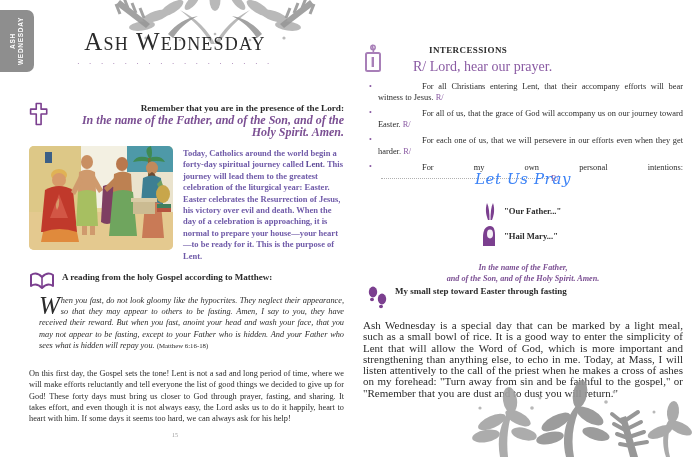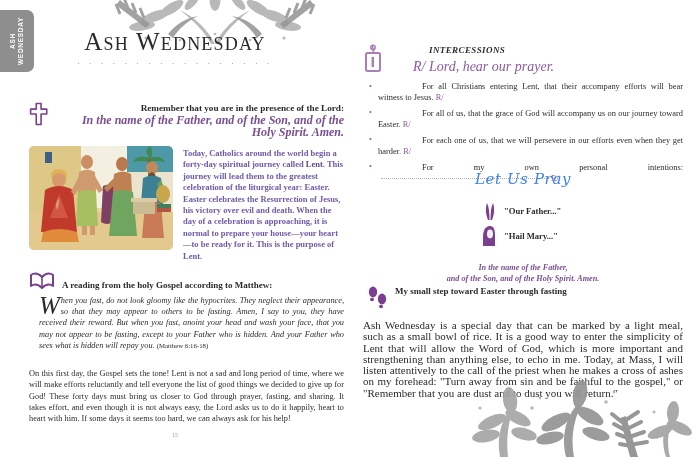--- a/index.html
+++ b/index.html
@@ -136,21 +136,21 @@
   }
   #intro-para b { color: #5b4795; }
 
   
   #gospel-head {
     position: absolute;
     left: 29px;
     top: 272px;
     width: 315px;
     display: flex;
-    align-items: flex-end;
+    align-items: flex-start;
     gap: 7px;
   }
   #gospel-head .gh-text {
     font-size: 9px;
     font-weight: bold;
     color: #2b2b2b;
   }
   #gospel-body {
     position: absolute;
     left: 39px;
@@ -199,21 +199,20 @@
 
   
   #interc-head {
     position: absolute;
     left: 363px;
     top: 44px;
     width: 320px;
     display: flex;
     align-items: flex-start;
     gap: 8px;
-    font-style: italic;
   }
   #interc-head .ih-texts { padding-top: 1px; }
   .interc-title {
     font-size: 9px;
     font-weight: bold;
     letter-spacing: 0.4px;
     color: #2b2b2b;
     padding-left: 38px;
   }
   .interc-resp {

